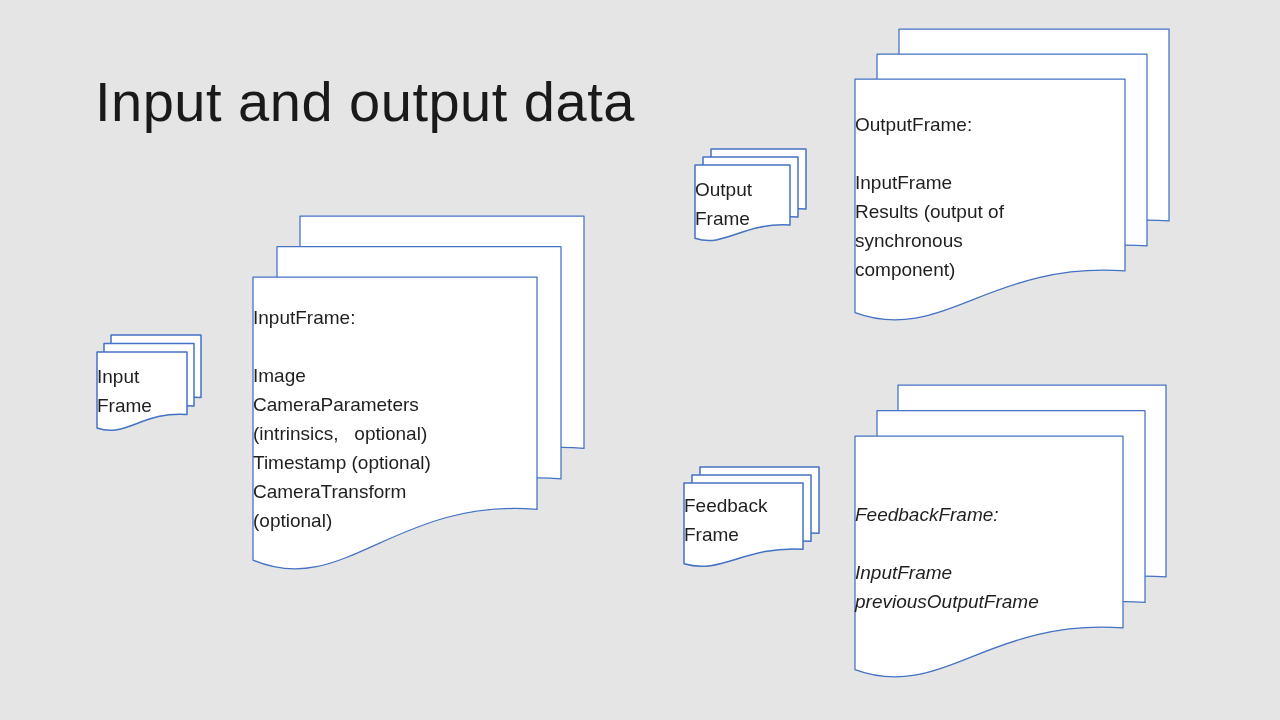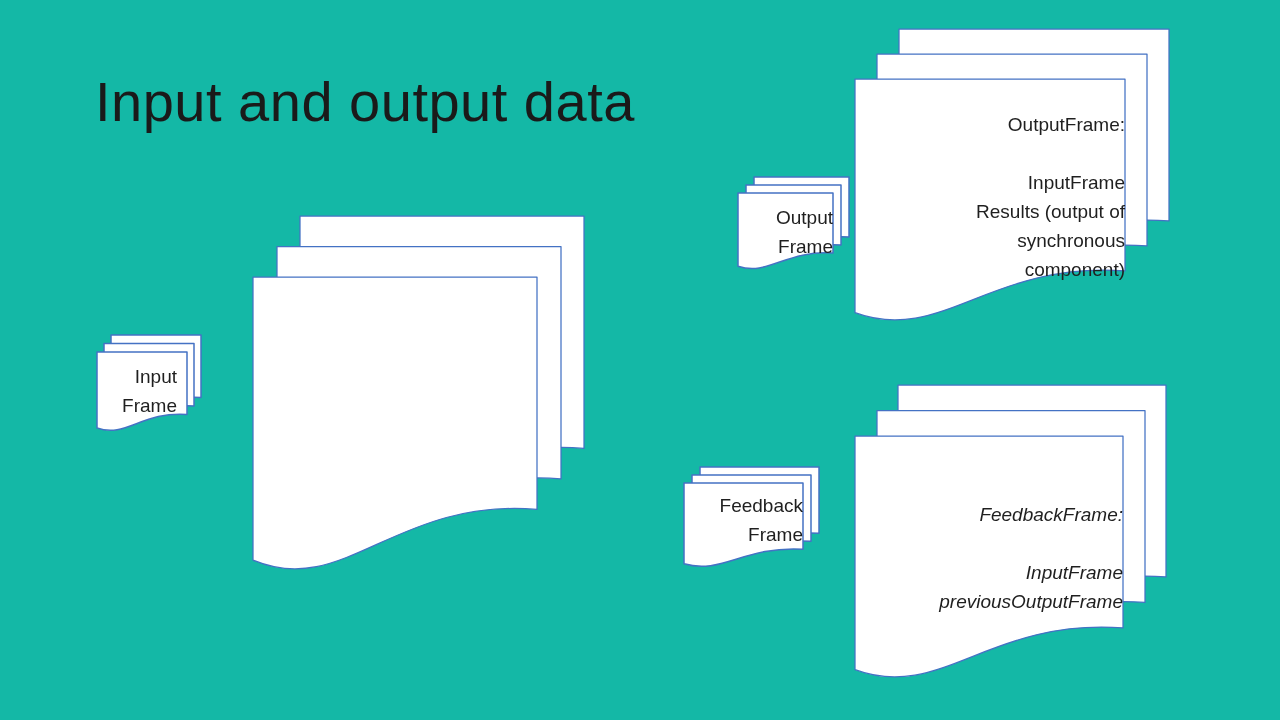--- a/index.html
+++ b/index.html
@@ -3,21 +3,21 @@
 <meta charset="utf-8">
 <style>
   html, body {
     margin: 0; padding: 0;
     background: #ffffff;
     font-family: "Liberation Sans", sans-serif;
   }
   .slide {
     position: relative;
     width: 1280px; height: 720px;
-    background: #14b8a6;
+    background: #e5e5e5;
     overflow: hidden;
   }
   .title {
     position: absolute;
     left: 95px; top: 68px;
     margin: 0;
     font-size: 56px;
     font-weight: 300;
     letter-spacing: 0.5px;
     color: #1a1a1a;
@@ -27,21 +27,21 @@
   .stack { position: absolute; }
   .stack svg { position: absolute; left: 0; top: 0; overflow: visible; display: block; }
   .stack path.sheet {
     fill: #ffffff;
     stroke-linejoin: round;
   }
   .stack.small path.sheet { stroke-width: 1.5; }
   .stack.large path.sheet { stroke-width: 1.25; }
   .label {
     position: absolute;
-    text-align: right;
+    text-align: left;
     font-size: 19px;
     line-height: 29px;
     color: #1f1f1f;
     white-space: pre-wrap;
   }
 </style>
 </head>
 <body>
 
 <div class="slide">
@@ -57,23 +57,31 @@
     <div class="label" style="left:0; top:27px; width:80px;">Input
 Frame</div>
   </div>
 
   <div class="stack large" style="left:253px; top:216px; width:331px; height:359px;">
     <svg width="331" height="359" viewBox="0 0 331 359">
       <path class="sheet" transform="translate(47,0)" d="M0,0 H284 V232.4 C142,220.5 90.9,321.8 0,283.1 Z" stroke="#4472C4"></path>
       <path class="sheet" transform="translate(24,30.5)" d="M0,0 H284 V232.4 C142,220.5 90.9,321.8 0,283.1 Z" stroke="#4472C4"></path>
       <path class="sheet" transform="translate(0,61)" d="M0,0 H284 V232.4 C142,220.5 90.9,321.8 0,283.1 Z" stroke="#4472C4"></path>
     </svg>
+    <div class="label" style="left:0; top:87px; width:284px;">InputFrame:
+
+Image
+CameraParameters
+(intrinsics,   optional)
+Timestamp (optional)
+CameraTransform
+(optional)</div>
   </div>
 
-  <div class="stack small" style="left:738px; top:149px; width:111px; height:93px;margin-top:28px;">
+  <div class="stack small" style="left:695px; top:149px; width:111px; height:93px;">
     <svg width="111" height="93" viewBox="0 0 111 93">
       <path class="sheet" transform="translate(16,0)" d="M0,0 H95 V60.1 C47.5,57 30.4,83.2 0,73.2 Z" stroke="#4472C4"></path>
       <path class="sheet" transform="translate(8,8)" d="M0,0 H95 V60.1 C47.5,57 30.4,83.2 0,73.2 Z" stroke="#4472C4"></path>
       <path class="sheet" transform="translate(0,16)" d="M0,0 H95 V60.1 C47.5,57 30.4,83.2 0,73.2 Z" stroke="#4472C4"></path>
     </svg>
     <div class="label" style="left:0; top:26px; width:95px;">Output
 Frame</div>
   </div>
 
   <div class="stack large" style="left:855px; top:29px; width:314px; height:296px;">

